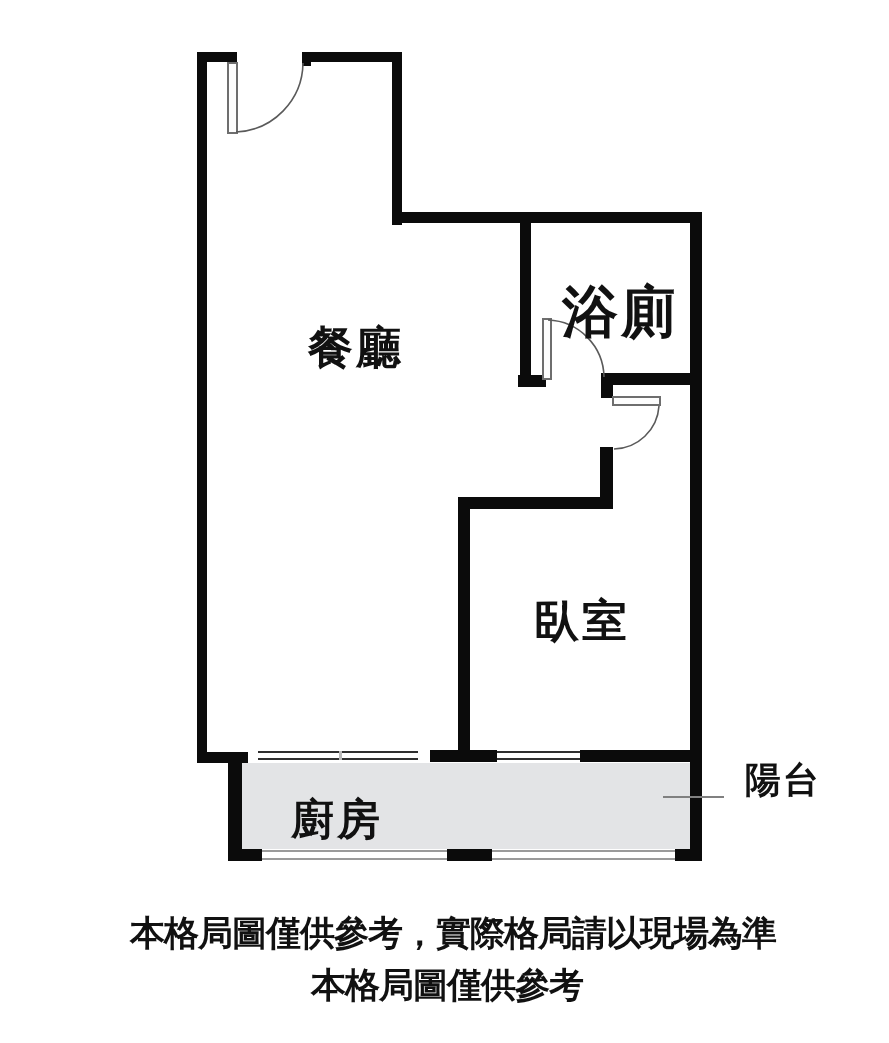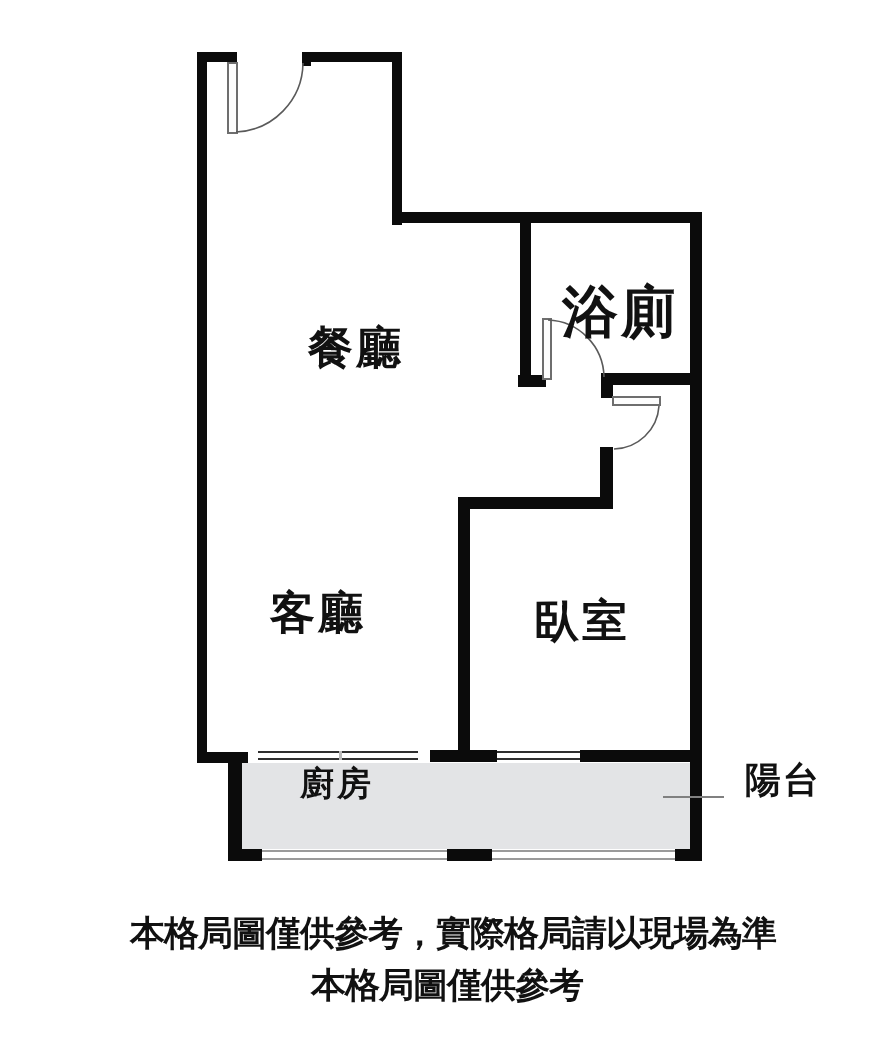--- a/index.html
+++ b/index.html
@@ -70,23 +70,22 @@
   <div class="leaf" style="left:612px;top:396px;width:49px;height:10px;"></div>
 
   <svg class="arc-layer" width="889" height="1043">
     <path d="M 303 63 A 70 70 0 0 1 236 132" fill="none" stroke="#5a5a5a" stroke-width="1.6"></path>
     <path d="M 548 320 A 58 58 0 0 1 604 377" fill="none" stroke="#5a5a5a" stroke-width="1.6"></path>
     <path d="M 659 406 A 46 46 0 0 1 614 449" fill="none" stroke="#5a5a5a" stroke-width="1.6"></path>
   </svg>
 
   <div class="room-label" style="left:356px;top:348px;">餐廳</div>
   <div class="room-label" style="left:621px;top:300px;font-size:56px;margin-top:13px;">浴廁</div>
-  <div class="room-label" style="left:318px;top:613px;">客廳</div>
   <div class="room-label" style="left:582px;top:621px;text-align:center;">臥室</div>
-  <div class="room-label" style="left:337px;top:784px;font-size:34px;">廚房</div>
+  <div class="room-label" style="left:337px;top:820px;font-size:43px;">廚房</div>
 
   <div class="pointer-line" style="left:663px;top:796px;width:61px;"></div>
   <div class="small-label" style="left:733px;top:755px;">
     <div>陽台</div>
   </div>
 
   <div class="footer-line" style="left:453px;top:933px;">本格局圖僅供參考，實際格局請以現場為準</div>
   <div class="footer-line" style="left:447px;top:985px;">本格局圖僅供參考</div>
 
 </div>

